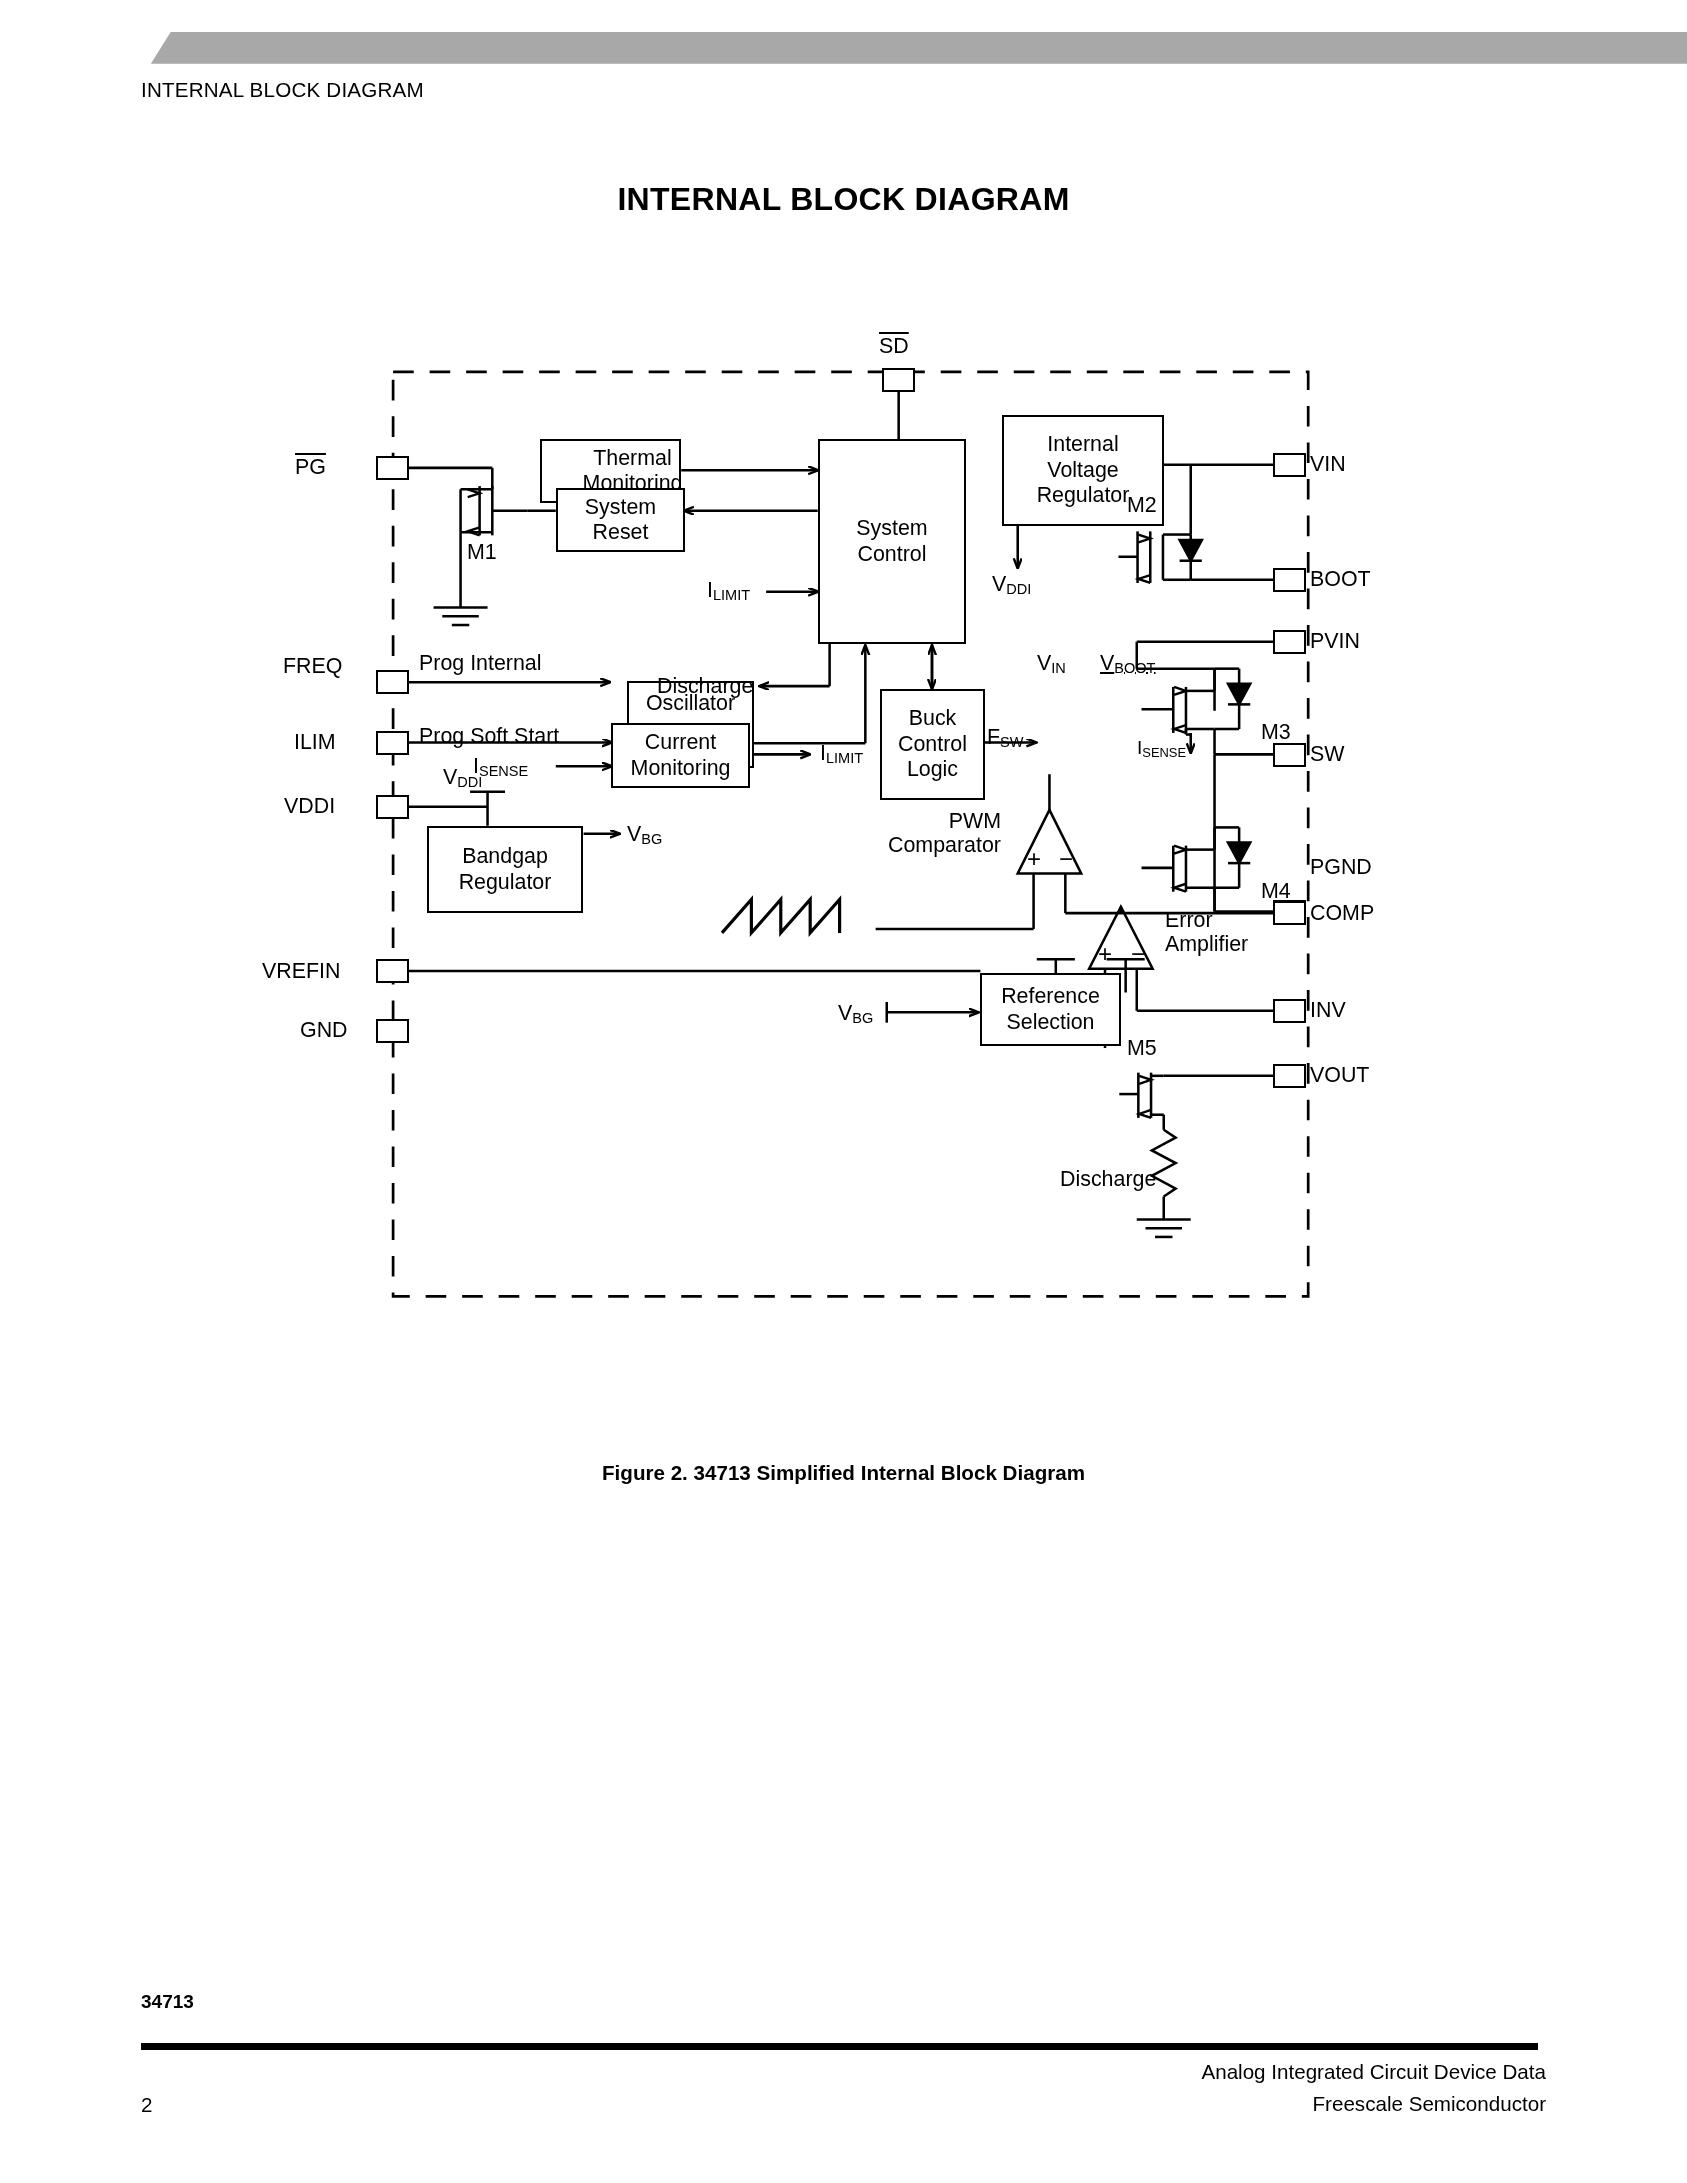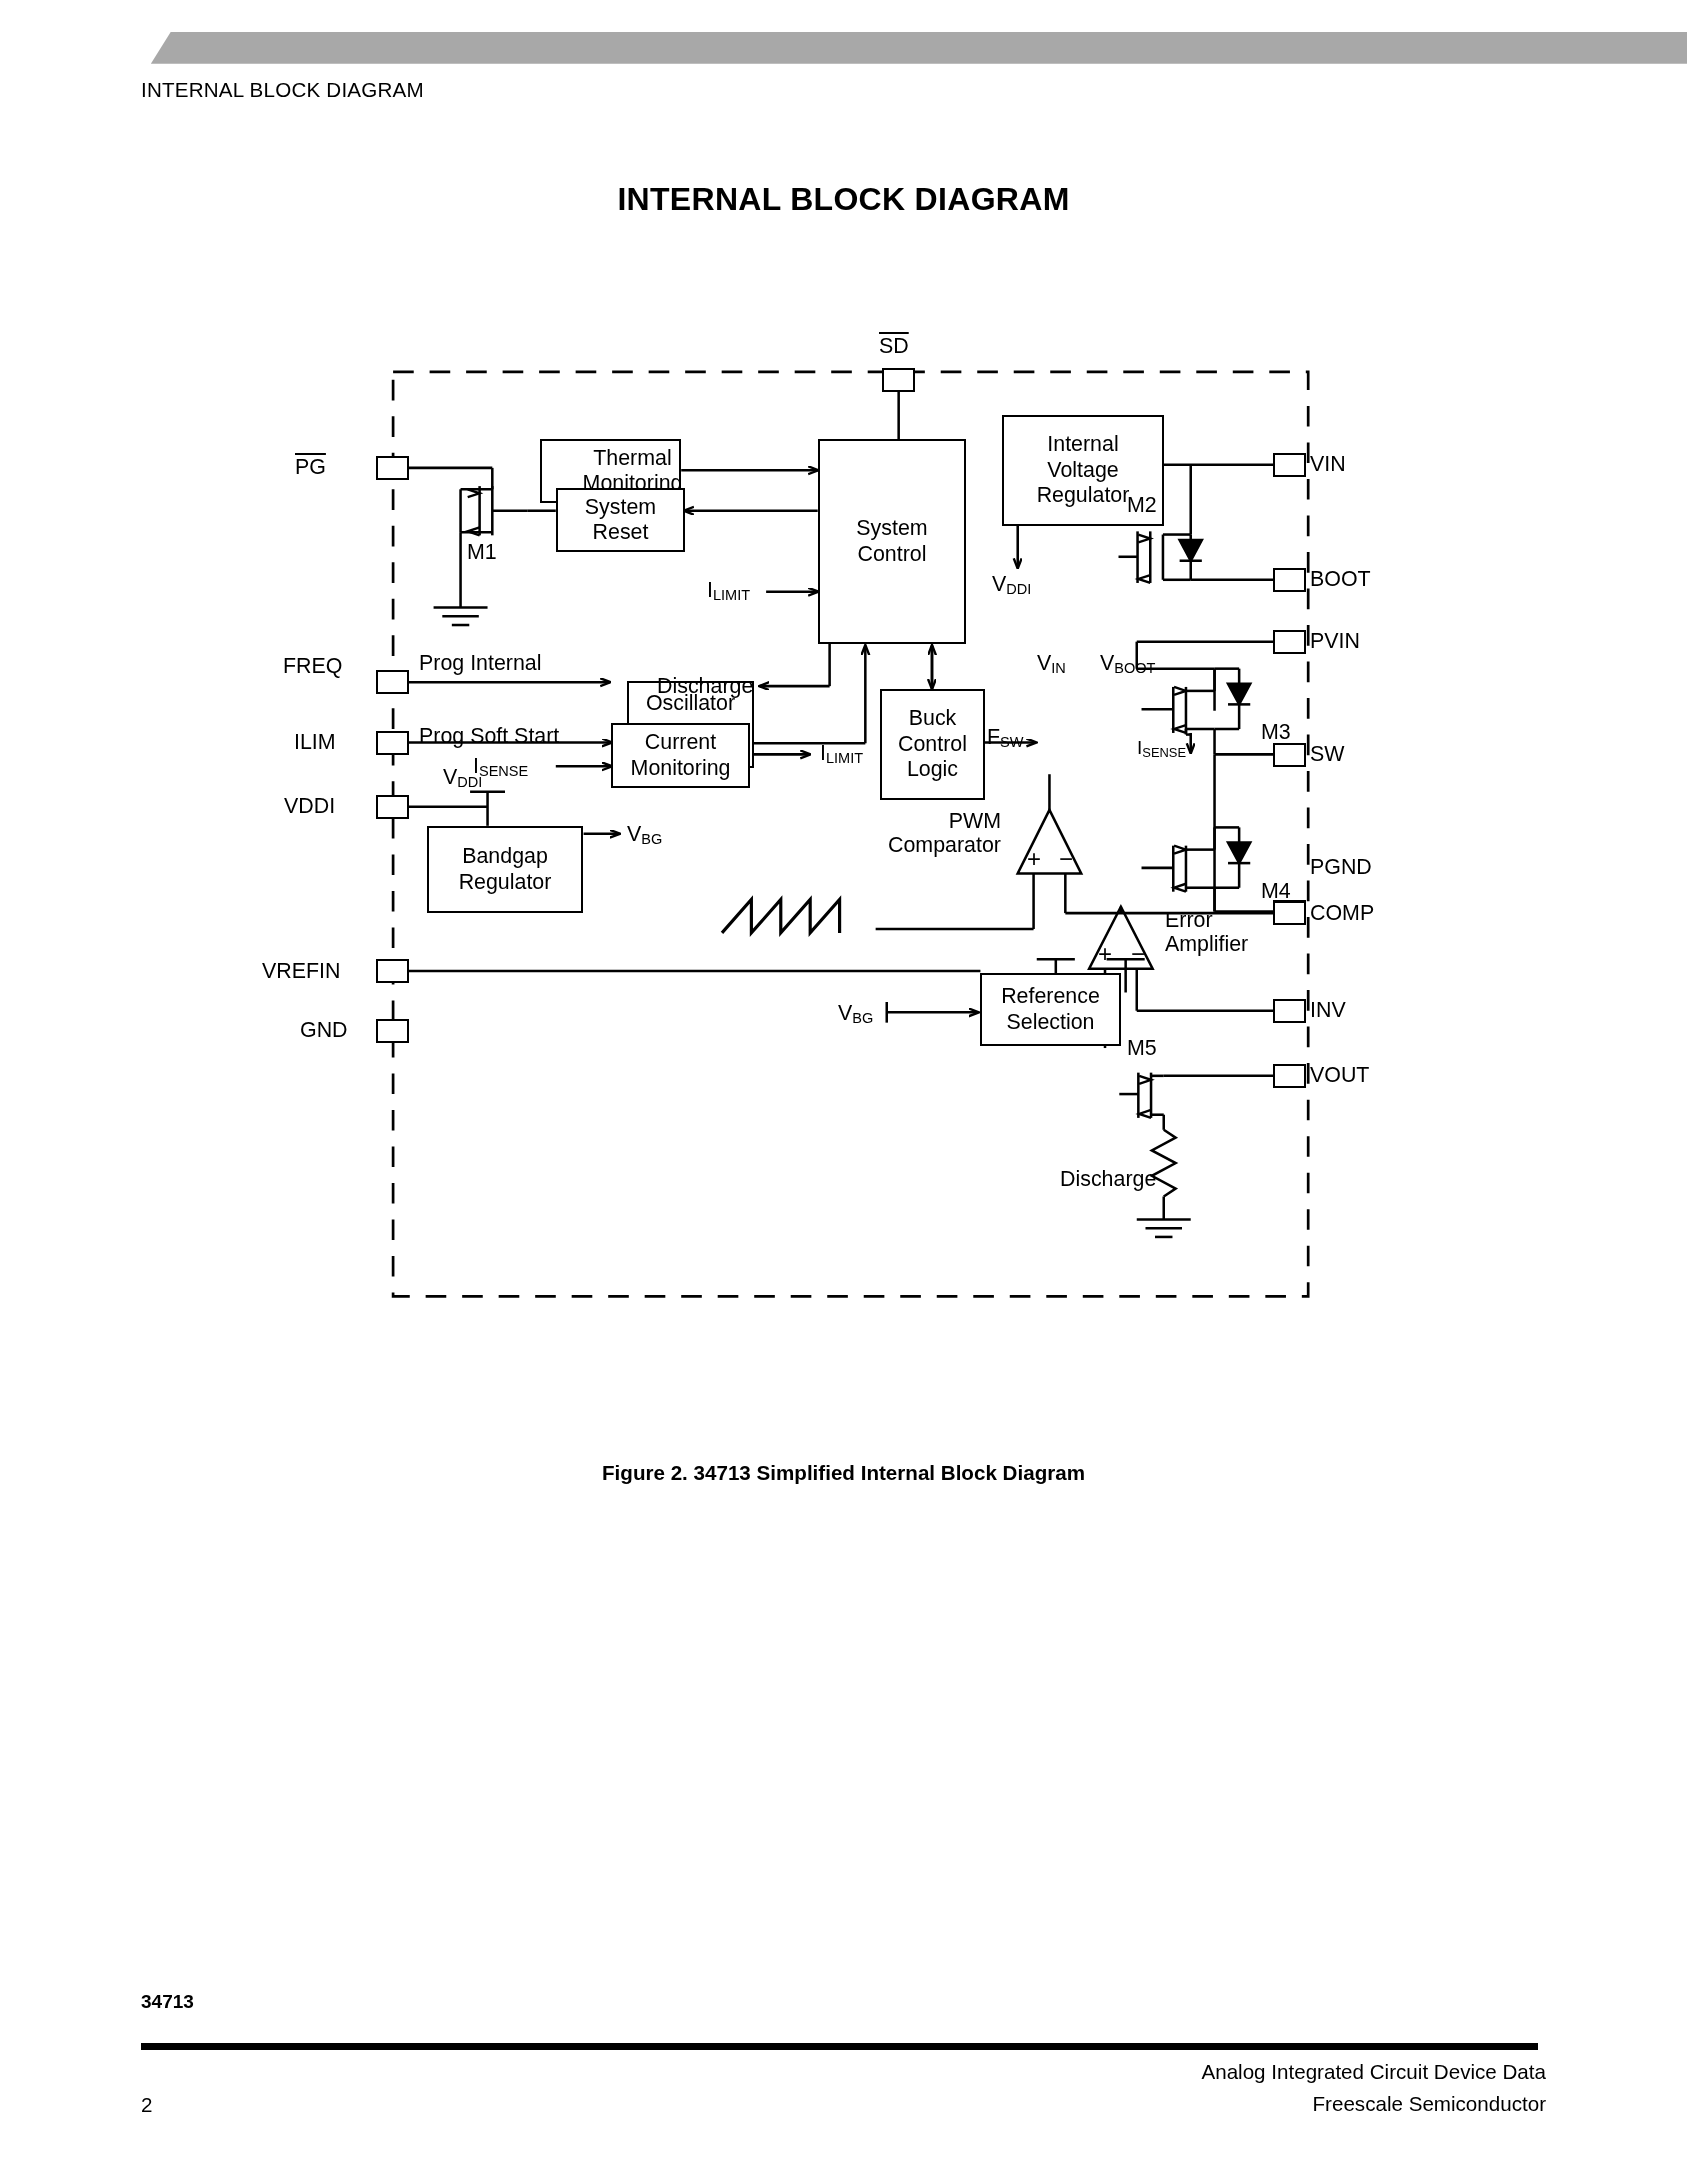--- a/index.html
+++ b/index.html
@@ -313,21 +313,21 @@
   <div class="lbl" style="left:473px;top:452px;">I<sub>SENSE</sub></div>
   <div class="lbl sm" style="left:1137px;top:434px;">I<sub>SENSE</sub></div>
 
   <div class="lbl" style="left:992px;top:270px;">V<sub>DDI</sub></div>
   <div class="lbl" style="left:443px;top:463px;">V<sub>DDI</sub></div>
   <div class="lbl" style="left:627px;top:520px;">V<sub>BG</sub></div>
   <div class="lbl" style="left:838px;top:699px;">V<sub>BG</sub></div>
 
   <div class="lbl" style="left:1038px;top:133px;"></div>
   <div class="lbl" style="left:1037px;top:349px;">V<sub>IN</sub></div>
-  <div class="lbl" style="left:1100px;top:349px;">V<sub>BOOT</sub></div>
+  <div class="lbl" style="left:1100px;top:349px;text-decoration:underline;">V<sub>BOOT</sub></div>
   <div class="lbl" style="left:987px;top:423px;">F<sub>SW</sub></div>
 
   <div class="lbl" style="left:888px;top:507px;text-align:right;">PWM<br>Comparator</div>
   <div class="lbl" style="left:1165px;top:606px;">Error<br>Amplifier</div>
 
   <div class="lbl" style="left:1027px;top:545px;font-size:24px;">+</div>
   <div class="lbl" style="left:1059px;top:545px;font-size:24px;">−</div>
   <div class="lbl" style="left:1098px;top:640px;font-size:24px;">+</div>
   <div class="lbl" style="left:1131px;top:640px;font-size:24px;">−</div>
 

